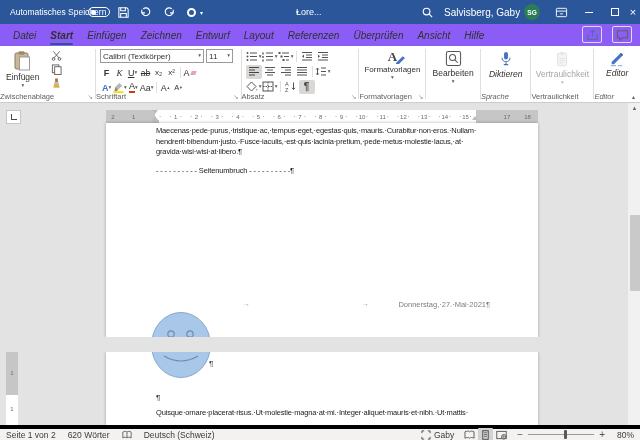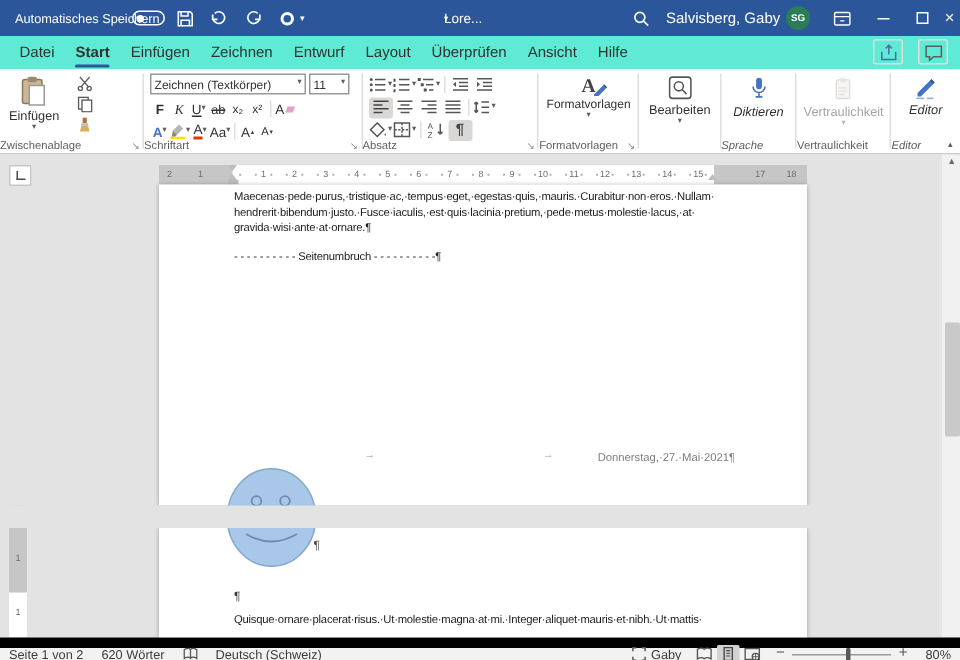--- a/index.html
+++ b/index.html
@@ -23,21 +23,21 @@
   .tb-user{left:444px;font-size:10px;}
   .tb-avatar{left:524px;top:4px!important;width:16px;height:16px!important;border-radius:50%;background:#2a7d57;justify-content:center;font-size:6.5px;font-weight:bold;}
   .tb-ribdisp{left:552px;}
   .tb-min{left:578px;width:22px;justify-content:center;}
   .tb-min i{display:block;width:8px;border-top:1px solid #fff;}
   .tb-max{left:604px;width:22px;justify-content:center;}
   .tb-max i{display:block;width:8px;height:8px;border:1px solid #fff;}
   .tb-close{left:626px;width:14px;justify-content:center;font-size:11px;}
 
   
-  .tabrow{position:absolute;top:24px;left:0;width:640px;height:22px;background:#5eead4;display:flex;align-items:stretch;padding-left:6px;}
+  .tabrow{position:absolute;top:24px;left:0;width:640px;height:22px;background:#8b5cf6;display:flex;align-items:stretch;padding-left:6px;font-style:italic;}
   .tab{position:relative;display:flex;align-items:center;padding:0 7px;font-size:10px;color:#323130;cursor:pointer;}
   .tab.active{font-weight:bold;}
   .tab.active::after{content:"";position:absolute;left:7px;right:7px;bottom:1px;height:2.5px;background:#2b579a;border-radius:2px;}
   .tr-icons{position:absolute;right:8px;top:2px;display:flex;gap:10px;}
   .tr-ic{width:20px;height:17px;display:flex;align-items:center;justify-content:center;border:1px solid #e1dfdd;border-radius:2px;}
 
   
   .ribbon{position:absolute;top:46px;left:0;width:640px;height:57px;background:#fff;border-bottom:1px solid #cfcdcb;display:flex;}
   .rgroup{position:relative;padding:2px 2px 12px 2px;}
   .gdiv{width:1px;background:#e1dfdd;margin:3px 0;}
@@ -111,21 +111,21 @@
   .smiley{position:absolute;left:150px;top:208px;z-index:2;cursor:pointer;}
   .sm-pilcrow{position:absolute;left:209px;top:256px;font-size:8px;color:#444;z-index:4;cursor:text;}
   .p2-pilcrow{position:absolute;left:50px;top:41px;font-size:8px;color:#333;cursor:text;}
   .p2-l1{left:50px;top:56px;}
 
   .vscroll{position:absolute;left:627px;top:0;width:13px;height:322px;background:#f1f1f1;border-left:1px solid #e3e3e3;}
   .vs-up{position:absolute;top:2px;left:0;width:13px;text-align:center;font-size:6px;color:#6a6a6a;cursor:pointer;}
   .vs-thumb{position:absolute;left:1.5px;width:10px;top:112px;height:76px;background:#c9c9c9;border-radius:1px;cursor:grab;}
 
   
-  .statusbar{position:absolute;top:425px;left:0;width:640px;height:15px;background:#f3f2f1;border-top:7px solid #000000;display:flex;align-items:center;font-size:8.5px;color:#3b3b3b;padding:0 6px;}
+  .statusbar{position:absolute;top:425px;left:0;width:640px;height:15px;background:#f3f2f1;border-top:4px solid #000000;display:flex;align-items:center;font-size:8.5px;color:#3b3b3b;padding:0 6px;}
   .sb-item{display:flex;align-items:center;gap:3px;margin-right:12px;cursor:pointer;white-space:nowrap;}
   .sb-right{margin-left:auto;display:flex;align-items:center;gap:8px;}
   .viewbtns{display:flex;gap:1px;}
   .vbtn{width:15px;height:13px;display:flex;align-items:center;justify-content:center;cursor:pointer;border-radius:1px;}
   .vbtn.active{background:#d2d2d2;}
   .zoomctrl{display:flex;align-items:center;gap:5px;}
   .zsign{font-size:10px;color:#555;cursor:pointer;line-height:1;}
   .ztrack{position:relative;width:66px;height:1px;background:#9a9a9a;cursor:pointer;}
   .zthumb{position:absolute;left:55%;top:-4px;width:3px;height:9px;background:#585858;border-radius:1px;cursor:grab;}
   .zpct{width:24px;text-align:right;}
@@ -192,20 +192,21 @@
 
   <div class="tabrow">
     <div style="display:flex">
 
     <span class="tab">Datei</span>
         <span class="tab active">Start</span>
         <span class="tab">Einfügen</span>
         <span class="tab">Zeichnen</span>
         <span class="tab">Entwurf</span>
         <span class="tab">Layout</span>
+        <span class="tab">Referenzen</span>
         <span class="tab">Überprüfen</span>
         <span class="tab">Ansicht</span>
         <span class="tab">Hilfe</span>
       </div>
     <div class="tr-icons">
       <span class="tr-ic">
         <svg width="13" height="12" viewBox="0 0 14 13" fill="none" stroke="#4a6ea9" stroke-width="1.1">
             <path d="M2 6v5.5h10V6"></path>
             <path d="M7 8V1.5M4.8 3.5 7 1.3l2.2 2.2"></path>
           </svg>
@@ -257,21 +258,21 @@
         </div>
       </div>
       <span class="glabel">Zwischenablage</span>
       <span class="launcher">↘</span>
     </div>
     <div class="gdiv"></div>
 
     <div class="rgroup g-font">
       <div class="comborow">
         <span class="combo fname">
-            <span>Zeichnen (Textkörper)</span>
+            <span>Calibri (Textkörper)</span>
             <span class="chev">▾</span>
           </span>
         <span class="combo fsize">
             <span>11</span>
             <span class="chev">▾</span>
           </span>
       </div>
       <div class="btnrow">
         <span class="tbtn b">F</span>
         <span class="tbtn i">K</span>
@@ -529,21 +530,21 @@
 
     <div class="vruler">
       <span class="vr-gray"></span>
       <span></span>
       <span></span>
     <span class="rnum" style="top: 9px;">2</span><span class="rnum" style="top: 33px;">1</span><span class="rnum" style="top: 69px;">1</span></div>
 
     <div class="page page1">
       <div class="docline p1-l1">Maecenas·pede·purus,·tristique·ac,·tempus·eget,·egestas·quis,·mauris.·Curabitur·non·eros.·Nullam·</div>
       <div class="docline p1-l2">hendrerit·bibendum·justo.·Fusce·iaculis,·est·quis·lacinia·pretium,·pede·metus·molestie·lacus,·at·</div>
-      <div class="docline p1-l3">gravida·wisi·ante·at·ornare.¶</div>
+      <div class="docline p1-l3">gravida·wisi·wisi·at·libero.¶</div>
       <div class="docline pbreak">- - - - - - - - - - Seitenumbruch - - - - - - - - - -¶</div>
       <div class="footline">
         <span class="ftab1">→</span>
         <span class="ftab2">→</span>
         <span class="fdate">Donnerstag,·27.·Mai·2021¶</span>
       </div>
     </div>
 
     <div class="page page2">
       <div class="p2-pilcrow">¶</div>

